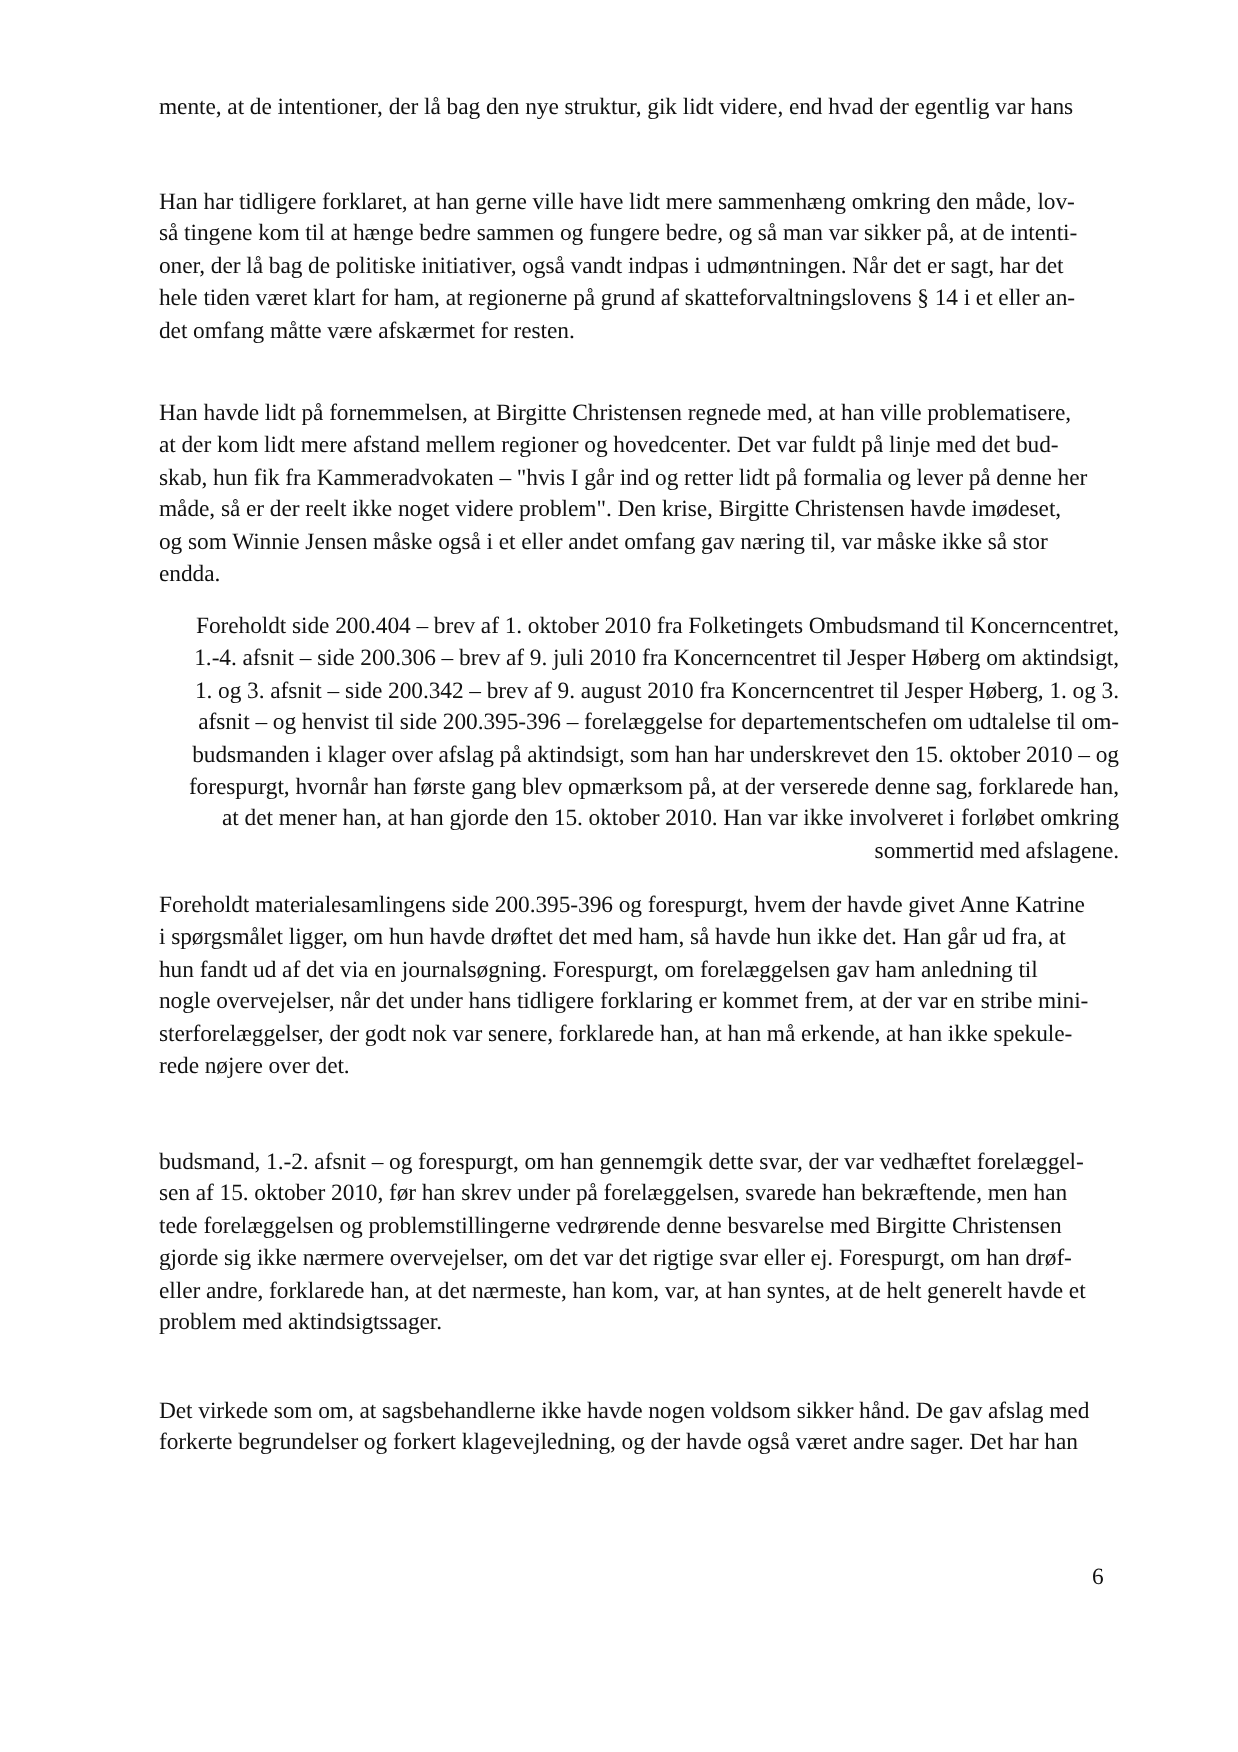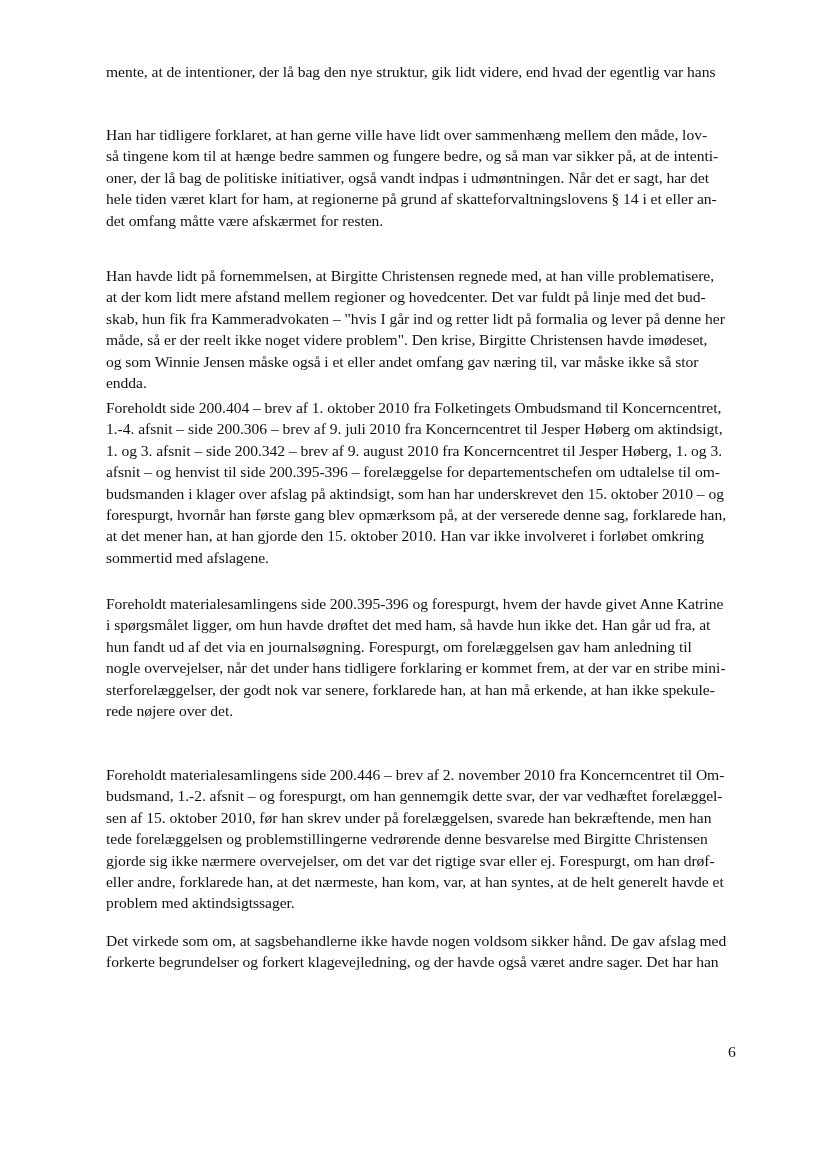--- a/index.html
+++ b/index.html
@@ -24,58 +24,57 @@
 </head>
 <body>
 
 <div class="page">
 
   <div class="para" style="top:61px;">
     <span class="line">mente, at de intentioner, der lå bag den nye struktur, gik lidt videre, end hvad der egentlig var hans</span>
   </div>
 
   <div class="para" style="top:124px;">
-    <span class="line">Han har tidligere forklaret, at han gerne ville have lidt over sammenhæng mellem den måde, lov-</span>
+    <span class="line">Han har tidligere forklaret, at han gerne ville have lidt mere sammenhæng omkring den måde, lov-</span>
     <span class="line">så tingene kom til at hænge bedre sammen og fungere bedre, og så man var sikker på, at de intenti-</span>
     <span class="line">oner, der lå bag de politiske initiativer, også vandt indpas i udmøntningen. Når det er sagt, har det</span>
     <span class="line">hele tiden været klart for ham, at regionerne på grund af skatteforvaltningslovens § 14 i et eller an-</span>
     <span class="line">det omfang måtte være afskærmet for resten.</span>
   </div>
 
   <div class="para" style="top:265px;">
     <span class="line">Han havde lidt på fornemmelsen, at Birgitte Christensen regnede med, at han ville problematisere,</span>
     <span class="line">at der kom lidt mere afstand mellem regioner og hovedcenter. Det var fuldt på linje med det bud-</span>
     <span class="line">skab, hun fik fra Kammeradvokaten – "hvis I går ind og retter lidt på formalia og lever på denne her</span>
     <span class="line">måde, så er der reelt ikke noget videre problem". Den krise, Birgitte Christensen havde imødeset,</span>
     <span class="line">og som Winnie Jensen måske også i et eller andet omfang gav næring til, var måske ikke så stor</span>
     <span class="line">endda.</span>
   </div>
 
-  <div class="para" style="top:397px;">
+  <div class="para" style="top:407px;text-align:right;">
     <span class="line">Foreholdt side 200.404 – brev af 1. oktober 2010 fra Folketingets Ombudsmand til Koncerncentret,</span>
     <span class="line">1.-4. afsnit – side 200.306 – brev af 9. juli 2010 fra Koncerncentret til Jesper Høberg om aktindsigt,</span>
     <span class="line">1. og 3. afsnit – side 200.342 – brev af 9. august 2010 fra Koncerncentret til Jesper Høberg, 1. og 3.</span>
     <span class="line">afsnit – og henvist til side 200.395-396 – forelæggelse for departementschefen om udtalelse til om-</span>
     <span class="line">budsmanden i klager over afslag på aktindsigt, som han har underskrevet den 15. oktober 2010 – og</span>
     <span class="line">forespurgt, hvornår han første gang blev opmærksom på, at der verserede denne sag, forklarede han,</span>
     <span class="line">at det mener han, at han gjorde den 15. oktober 2010. Han var ikke involveret i forløbet omkring</span>
     <span class="line">sommertid med afslagene.</span>
   </div>
 
   <div class="para" style="top:593px;">
     <span class="line">Foreholdt materialesamlingens side 200.395-396 og forespurgt, hvem der havde givet Anne Katrine</span>
     <span class="line">i spørgsmålet ligger, om hun havde drøftet det med ham, så havde hun ikke det. Han går ud fra, at</span>
     <span class="line">hun fandt ud af det via en journalsøgning. Forespurgt, om forelæggelsen gav ham anledning til</span>
     <span class="line">nogle overvejelser, når det under hans tidligere forklaring er kommet frem, at der var en stribe mini-</span>
     <span class="line">sterforelæggelser, der godt nok var senere, forklarede han, at han må erkende, at han ikke spekule-</span>
     <span class="line">rede nøjere over det.</span>
   </div>
 
   <div class="para" style="top:764px;">
-    <span class="line">Foreholdt materialesamlingens side 200.446 – brev af 2. november 2010 fra Koncerncentret til Om-</span>
     <span class="line">budsmand, 1.-2. afsnit – og forespurgt, om han gennemgik dette svar, der var vedhæftet forelæggel-</span>
     <span class="line">sen af 15. oktober 2010, før han skrev under på forelæggelsen, svarede han bekræftende, men han</span>
     <span class="line">tede forelæggelsen og problemstillingerne vedrørende denne besvarelse med Birgitte Christensen</span>
     <span class="line">gjorde sig ikke nærmere overvejelser, om det var det rigtige svar eller ej. Forespurgt, om han drøf-</span>
     <span class="line">eller andre, forklarede han, at det nærmeste, han kom, var, at han syntes, at de helt generelt havde et</span>
     <span class="line">problem med aktindsigtssager.</span>
   </div>
 
   <div class="para" style="top:930px;">
     <span class="line">Det virkede som om, at sagsbehandlerne ikke havde nogen voldsom sikker hånd. De gav afslag med</span>

